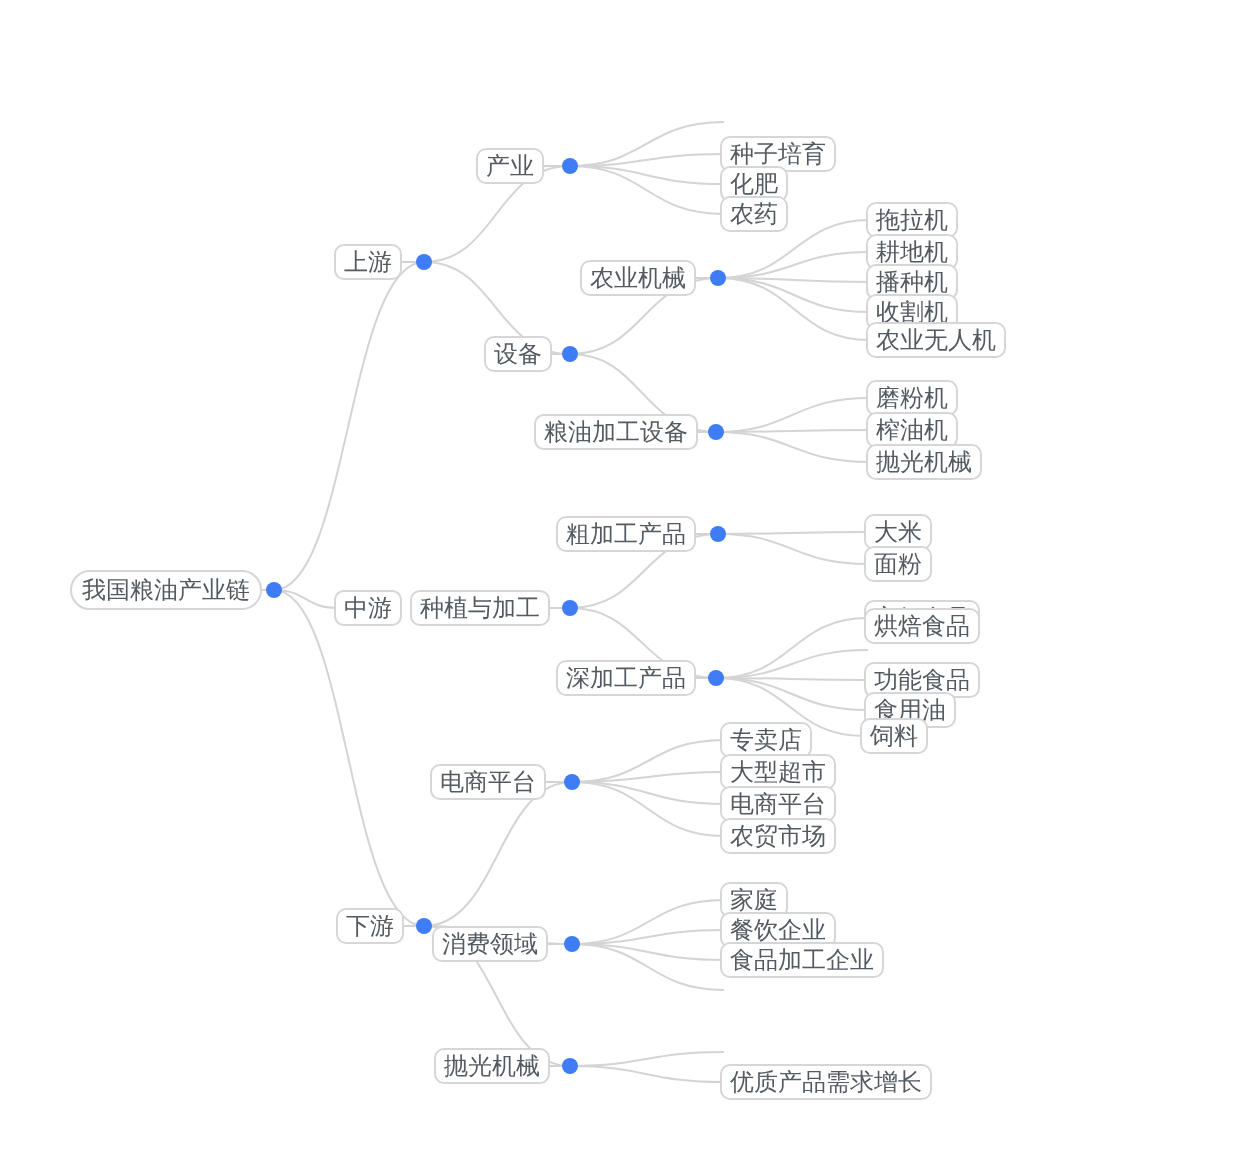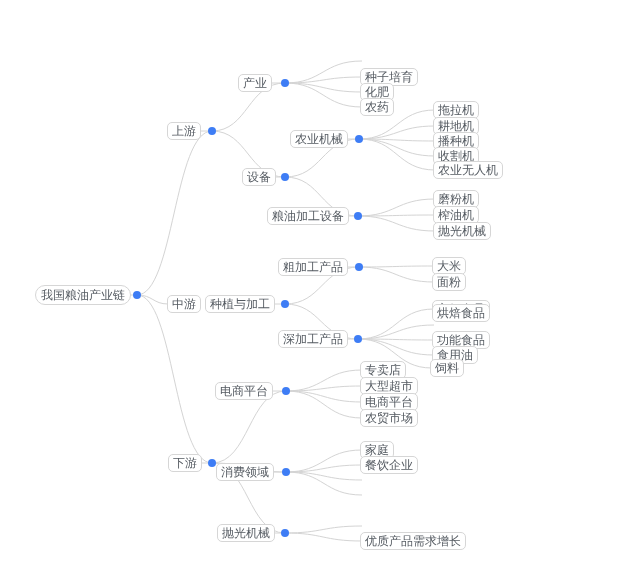--- a/index.html
+++ b/index.html
@@ -124,20 +124,21 @@
   <div class="node" style="left:430px;top:359px">饲料</div>
 
   <div class="node" style="left:215px;top:382px">电商平台</div>
   <div class="node" style="left:360px;top:361px">专卖店</div>
   <div class="node" style="left:360px;top:377px">大型超市</div>
   <div class="node" style="left:360px;top:393px">电商平台</div>
   <div class="node" style="left:360px;top:409px">农贸市场</div>
   <div class="node" style="left:216px;top:463px">消费领域</div>
   <div class="node" style="left:360px;top:441px">家庭</div>
   <div class="node" style="left:360px;top:456px">餐饮企业</div>
+  <div class="node" style="left:360px;top:471px">食品加工企业</div>
   <div class="node" style="left:217px;top:524px">抛光机械</div>
   <div class="node" style="left:360px;top:532px">优质产品需求增长</div>
 
   <div class="dot" style="left:133px;top:291px"></div>
   <div class="dot" style="left:208px;top:127px"></div>
   <div class="dot" style="left:281px;top:79px"></div>
   <div class="dot" style="left:281px;top:173px"></div>
   <div class="dot" style="left:355px;top:135px"></div>
   <div class="dot" style="left:354px;top:212px"></div>
   <div class="dot" style="left:281px;top:300px"></div>

